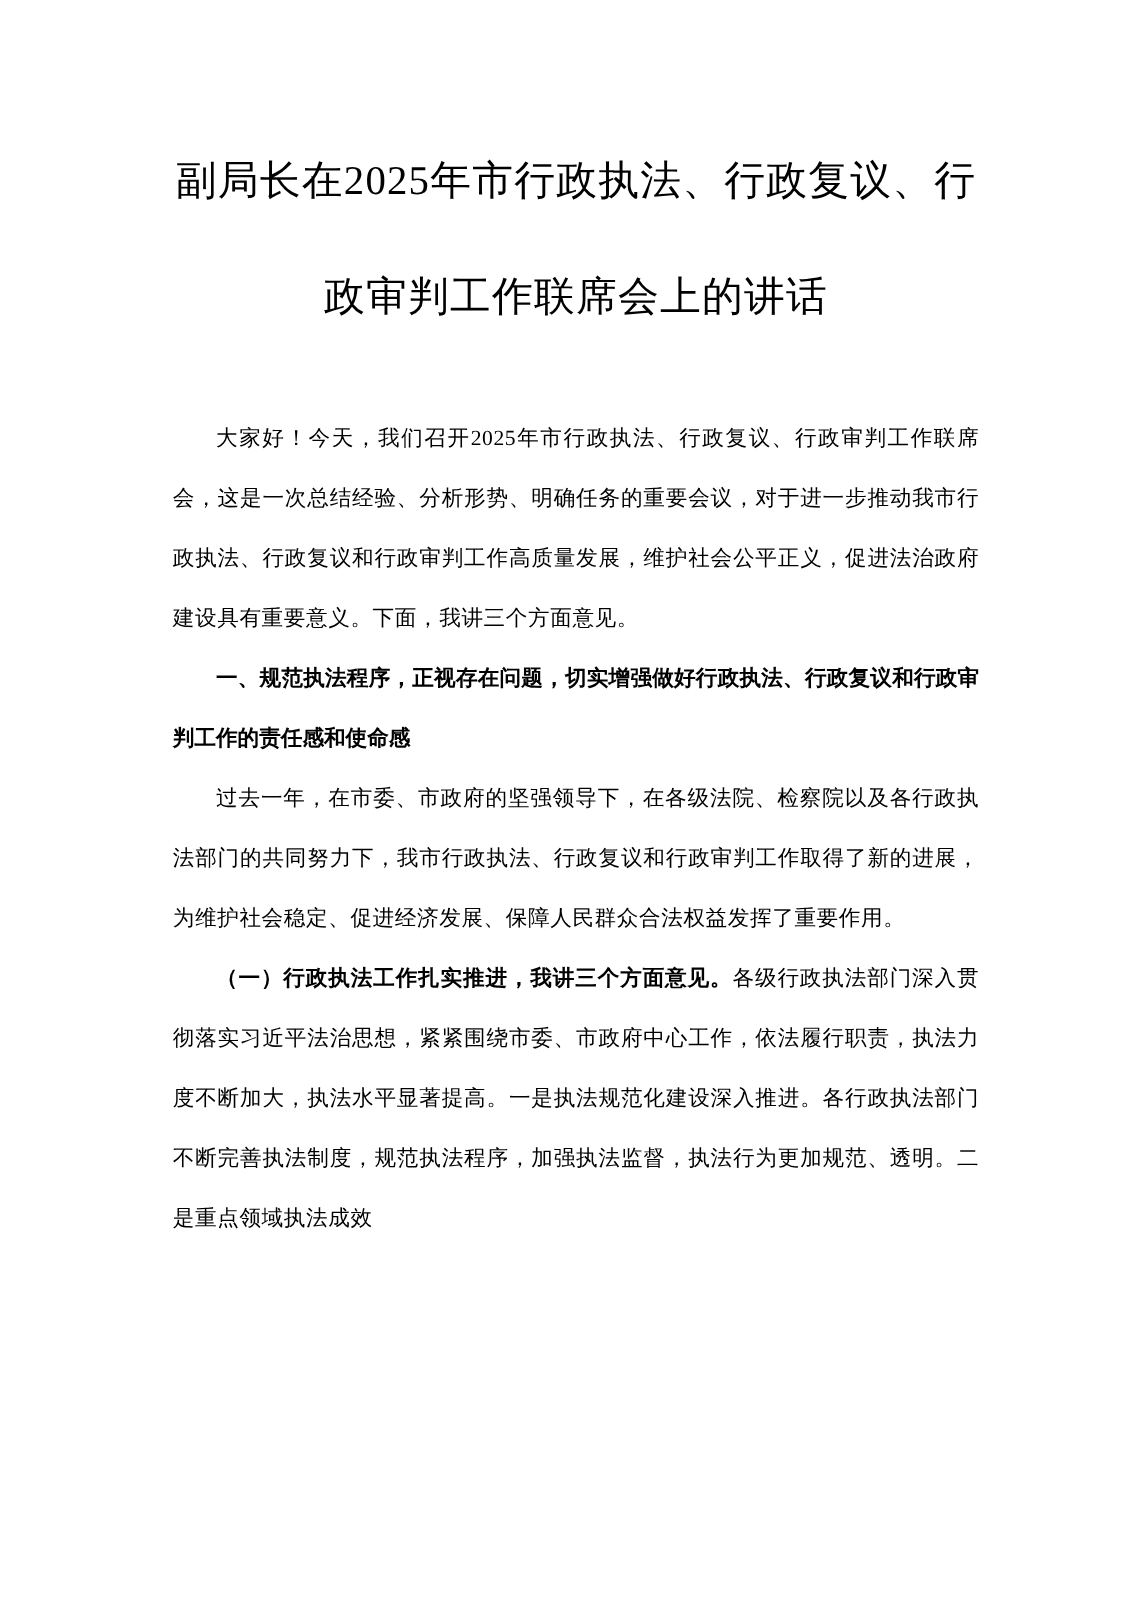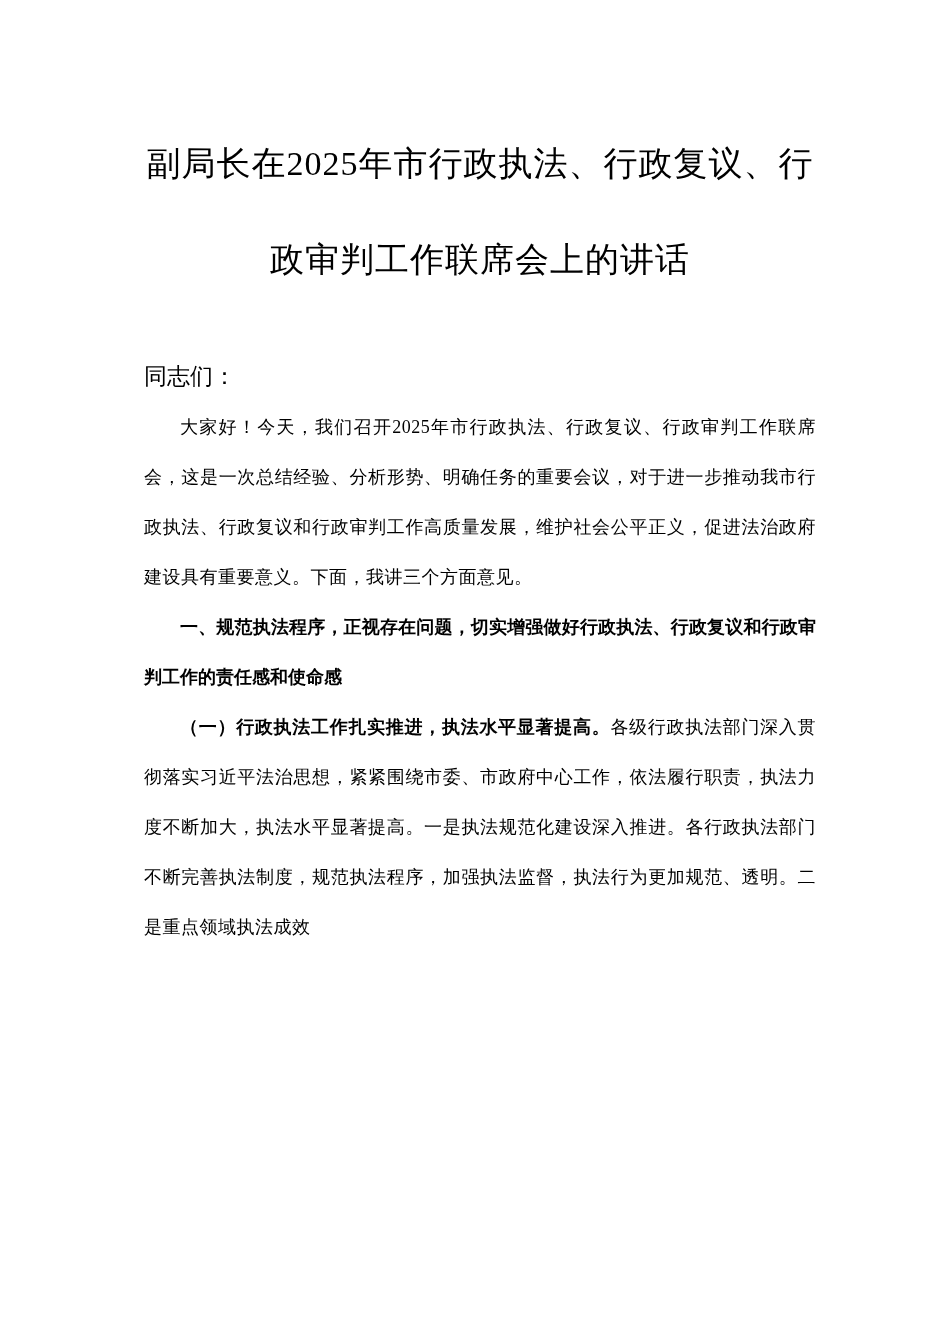--- a/index.html
+++ b/index.html
@@ -7,21 +7,21 @@
     padding: 0;
     background: #ffffff;
   }
   .page {
     position: relative;
     width: 950px;
     height: 1344px;
     box-sizing: border-box;
     background: #ffffff;
     color: #000000;
-    padding: 16px 134px 0 144px;
+    padding: 4px 134px 0 144px;
     overflow: hidden;
     font-family: "Liberation Serif", "DejaVu Serif", serif;
   }
   .doc-title {
     margin: 100px 0 44px 0;
     font-size: 34px;
     font-weight: 400;
     line-height: 96px;
     text-align: center;
     letter-spacing: 1px;
@@ -51,22 +51,22 @@
     font-family: "Liberation Sans", "DejaVu Sans", sans-serif;
   }
 </style>
 </head>
 <body>
 
 <div class="page">
 
   <h1 class="doc-title">副局长在2025年市行政执法、行政复议、行政审判工作联席会上的讲话</h1>
 
-  <p class="salutation">同志们：</p>
 
   <p class="body-para">大家好！今天，我们召开2025年市行政执法、行政复议、行政审判工作联席会，这是一次总结经验、分析形势、明确任务的重要会议，对于进一步推动我市行政执法、行政复议和行政审判工作高质量发展，维护社会公平正义，促进法治政府建设具有重要意义。下面，我讲三个方面意见。</p>
 
   <p class="body-para section-heading">一、规范执法程序，正视存在问题，切实增强做好行政执法、行政复议和行政审判工作的责任感和使命感</p>
 
+  <p class="body-para">过去一年，在市委、市政府的坚强领导下，在各级法院、检察院以及各行政执法部门的共同努力下，我市行政执法、行政复议和行政审判工作取得了新的进展，为维护社会稳定、促进经济发展、保障人民群众合法权益发挥了重要作用。</p>
 
-  <p class="body-para"><span class="lead-bold">（一）行政执法工作扎实推进，执法水平显著提高。</span><span>各级行政执法部门深入贯彻落实习近平法治思想，紧紧围绕市委、市政府中心工作，依法履行职责，执法力度不断加大，执法水平显著提高。一是执法规范化建设深入推进。各行政执法部门不断完善执法制度，规范执法程序，加强执法监督，执法行为更加规范、透明。二是重点领域执法成效</span></p>
+  <p class="body-para"><span class="lead-bold">（一）行政执法工作扎实推进，我讲三个方面意见。</span><span>各级行政执法部门深入贯彻落实习近平法治思想，紧紧围绕市委、市政府中心工作，依法履行职责，执法力度不断加大，执法水平显著提高。一是执法规范化建设深入推进。各行政执法部门不断完善执法制度，规范执法程序，加强执法监督，执法行为更加规范、透明。二是重点领域执法成效</span></p>
 
 </div>
 
 </body></html>

